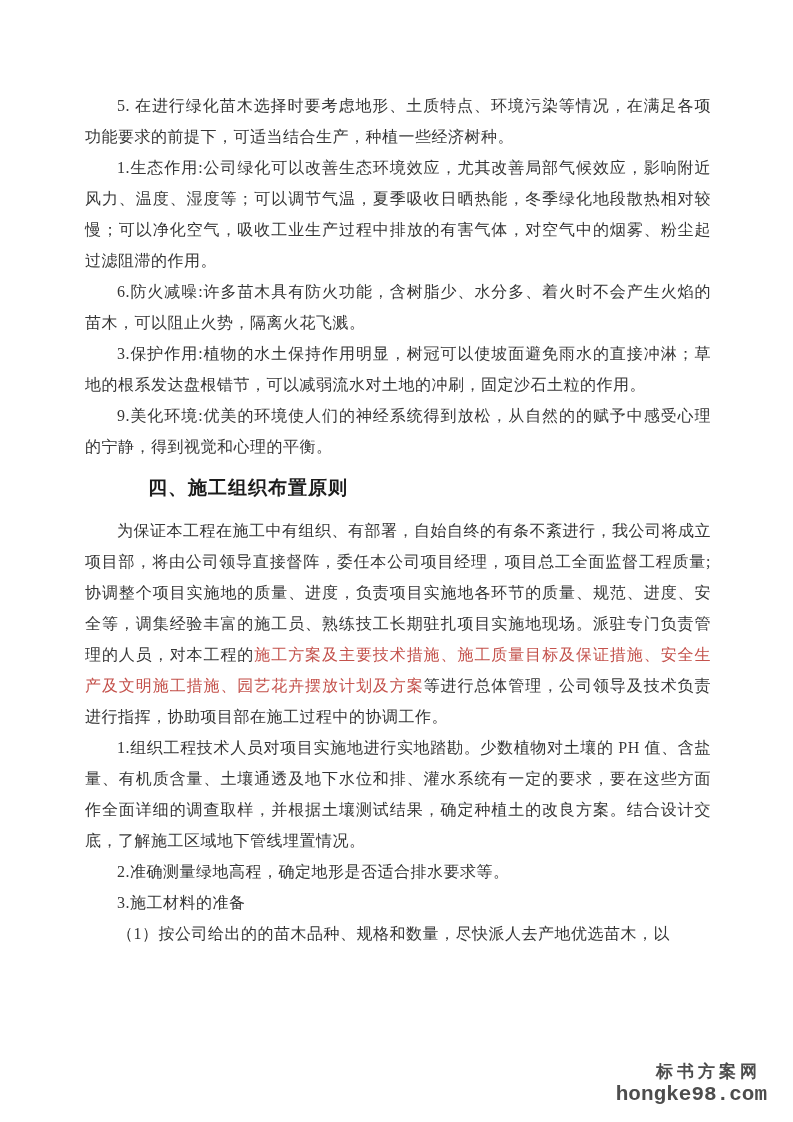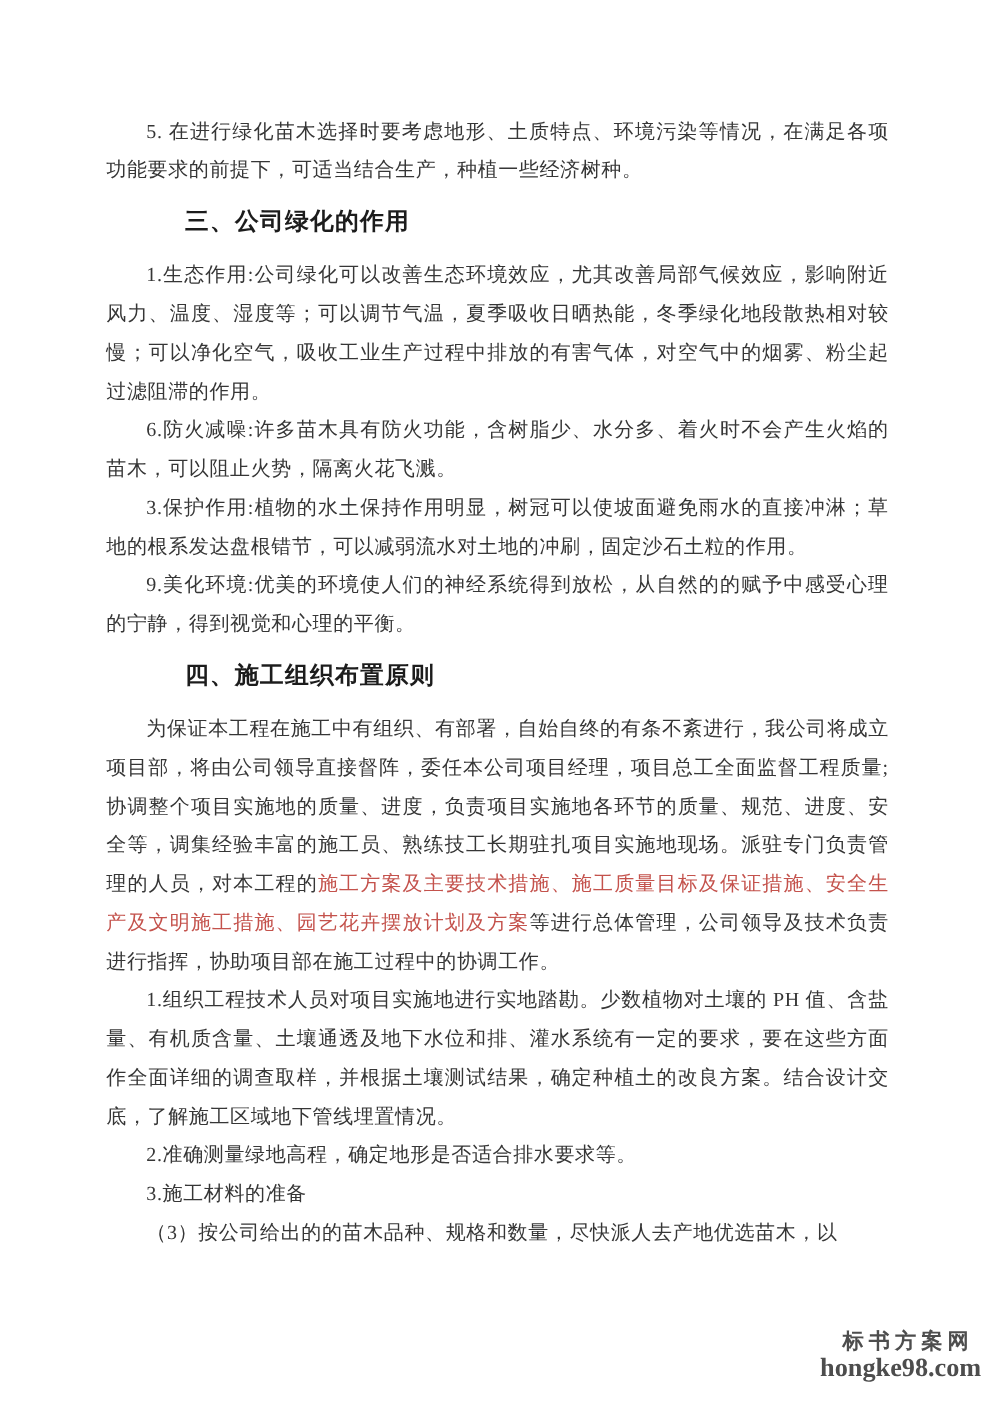--- a/index.html
+++ b/index.html
@@ -39,25 +39,25 @@
     line-height: 26px;
     margin: 13px 0 14px 0;
     padding-left: 63px;
     letter-spacing: 1px;
   }
   .run-red {
     color: #c4524c;
   }
   .watermark {
     position: absolute;
-    right: 8px;
+    right: 26px;
     bottom: 16px;
     text-align: right;
     color: #4d4d4d;
-    font-family: Liberation Serif, serif;
+    font-family: Liberation Mono, monospace;
     line-height: 1.1;
   }
   .watermark .wm-cn {
     font-size: 17px;
     font-weight: bold;
     letter-spacing: 4px;
     margin-right: 6px;
   }
   .watermark .wm-url {
     font-size: 21px;
@@ -67,21 +67,20 @@
 </style>
 </head>
 <body>
 
 <div class="page">
 
   <div class="content">
 
     <p class="para">5. 在进行绿化苗木选择时要考虑地形、土质特点、环境污染等情况，在满足各项功能要求的前提下，可适当结合生产，种植一些经济树种。</p>
 
-    <div class="heading">三、公司绿化的作用</div>
 
     <p class="para">1.生态作用:公司绿化可以改善生态环境效应，尤其改善局部气候效应，影响附近风力、温度、湿度等；可以调节气温，夏季吸收日晒热能，冬季绿化地段散热相对较慢；可以净化空气，吸收工业生产过程中排放的有害气体，对空气中的烟雾、粉尘起过滤阻滞的作用。</p>
 
     <p class="para">6.防火减噪:许多苗木具有防火功能，含树脂少、水分多、着火时不会产生火焰的苗木，可以阻止火势，隔离火花飞溅。</p>
 
     <p class="para">3.保护作用:植物的水土保持作用明显，树冠可以使坡面避免雨水的直接冲淋；草地的根系发达盘根错节，可以减弱流水对土地的冲刷，固定沙石土粒的作用。</p>
 
     <p class="para">9.美化环境:优美的环境使人们的神经系统得到放松，从自然的的赋予中感受心理的宁静，得到视觉和心理的平衡。</p>
 
     <div class="heading">四、施工组织布置原则</div>
@@ -90,21 +89,21 @@
       <span>为保证本工程在施工中有组织、有部署，自始自终的有条不紊进行，我公司将成立项目部，将由公司领导直接督阵，委任本公司项目经理，项目总工全面监督工程质量;协调整个项目实施地的质量、进度，负责项目实施地各环节的质量、规范、进度、安全等，调集经验丰富的施工员、熟练技工长期驻扎项目实施地现场。派驻专门负责管理的人员，对本工程的</span><span class="run-red">施工方案及主要技术措施、施工质量目标及保证措施、安全生产及文明施工措施、园艺花卉摆放计划及方案</span><span>等进行总体管理，公司领导及技术负责进行指挥，协助项目部在施工过程中的协调工作。</span>
     </p>
 
 
     <p class="para">1.组织工程技术人员对项目实施地进行实地踏勘。少数植物对土壤的 PH 值、含盐量、有机质含量、土壤通透及地下水位和排、灌水系统有一定的要求，要在这些方面作全面详细的调查取样，并根据土壤测试结果，确定种植土的改良方案。结合设计交底，了解施工区域地下管线埋置情况。</p>
 
     <p class="para">2.准确测量绿地高程，确定地形是否适合排水要求等。</p>
 
     <p class="para">3.施工材料的准备</p>
 
-    <p class="para">（3）按公司给出的的苗木品种、规格和数量，尽快派人去产地优选苗木，以</p>
+    <p class="para">（1）按公司给出的的苗木品种、规格和数量，尽快派人去产地优选苗木，以</p>
 
   </div>
 
   <div class="watermark">
     <div class="wm-cn">标书方案网</div>
     <div class="wm-url">hongke98.com</div>
   </div>
 
 </div>
 

